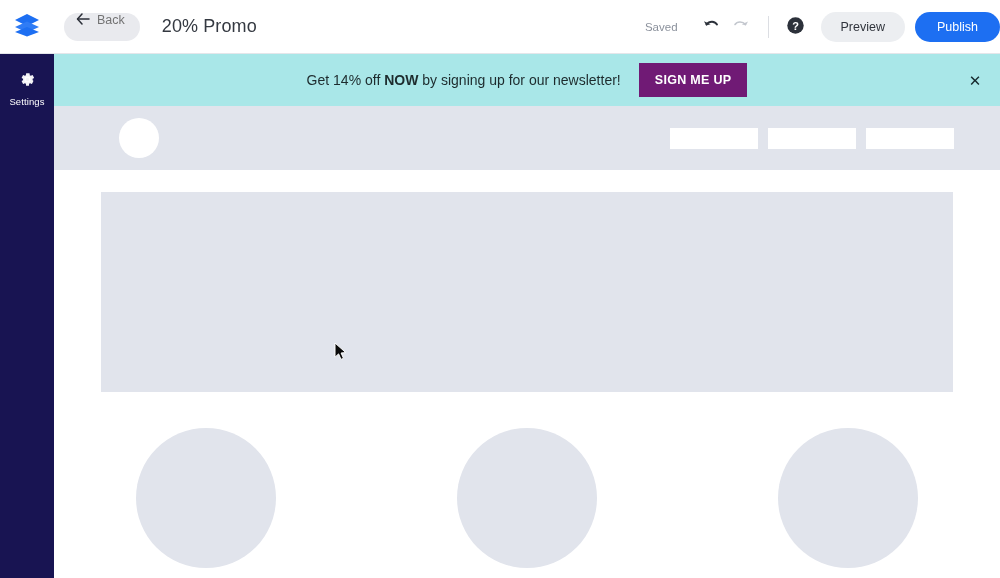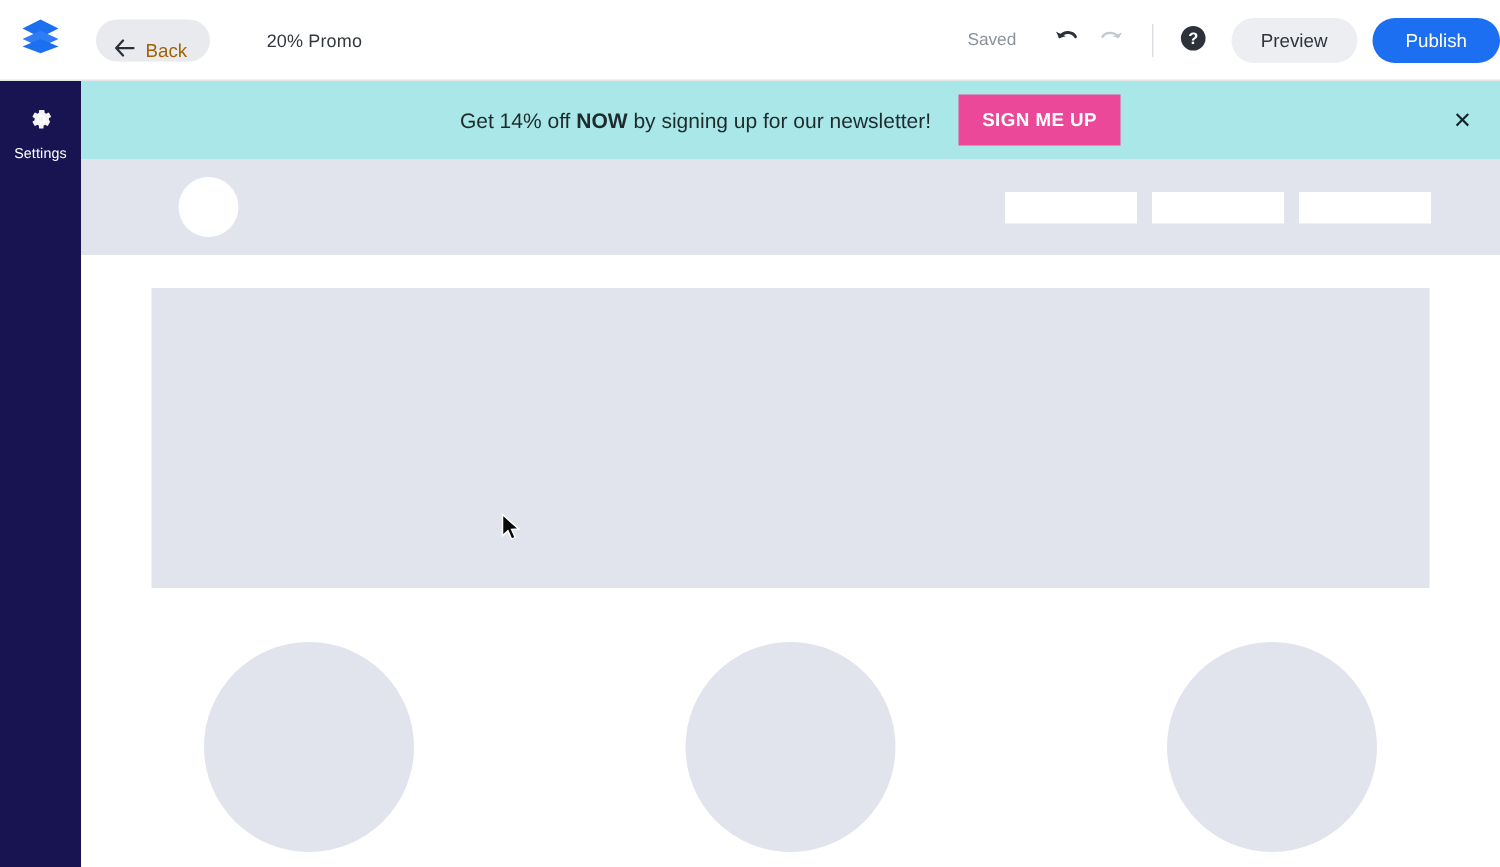--- a/index.html
+++ b/index.html
@@ -32,37 +32,37 @@
   }
 
   .logo-wrap {
     width: 54px; height: 53px;
     display: flex; align-items: center; justify-content: center;
     flex: 0 0 auto;
   }
 
   .back-btn {
     display: inline-flex;
-    align-items: flex-end;
+    align-items: flex-start;
     gap: 7px;
     height: 28px;
     padding: 0 15px 0 12px;
     border-radius: 14px;
     background: #e9eaee;
     border: none;
     cursor: pointer;
     font-family: "Liberation Sans", sans-serif;
     font-size: 12.5px;
-    color: #a16207;
+    color: #737373;
     margin-left: 10px;
   }
 
   .doc-title {
-    margin-left: 38px;
-    font-size: 12px;
+    margin-left: 22px;
+    font-size: 18px;
     color: #343941;
     letter-spacing: .1px;
   }
 
   .toolbar-right {
     margin-left: auto;
     display: flex;
     align-items: center;
     height: 100%;
   }
@@ -183,21 +183,21 @@
     font-family: "Liberation Sans", sans-serif;
     color: #2a2f35;
     outline: none;
     border-radius: 0;
   }
   .promo-email::placeholder { color: #6d747c; }
 
   .promo-cta {
     height: 34px;
     padding: 0 16px;
-    background: #ec4899;
+    background: #701a75;
     color: #ffffff;
     border: none;
     font-size: 12.5px;
     font-weight: bold;
     letter-spacing: .3px;
     font-family: "Liberation Sans", sans-serif;
     cursor: pointer;
   }
 
   .promo-close {

